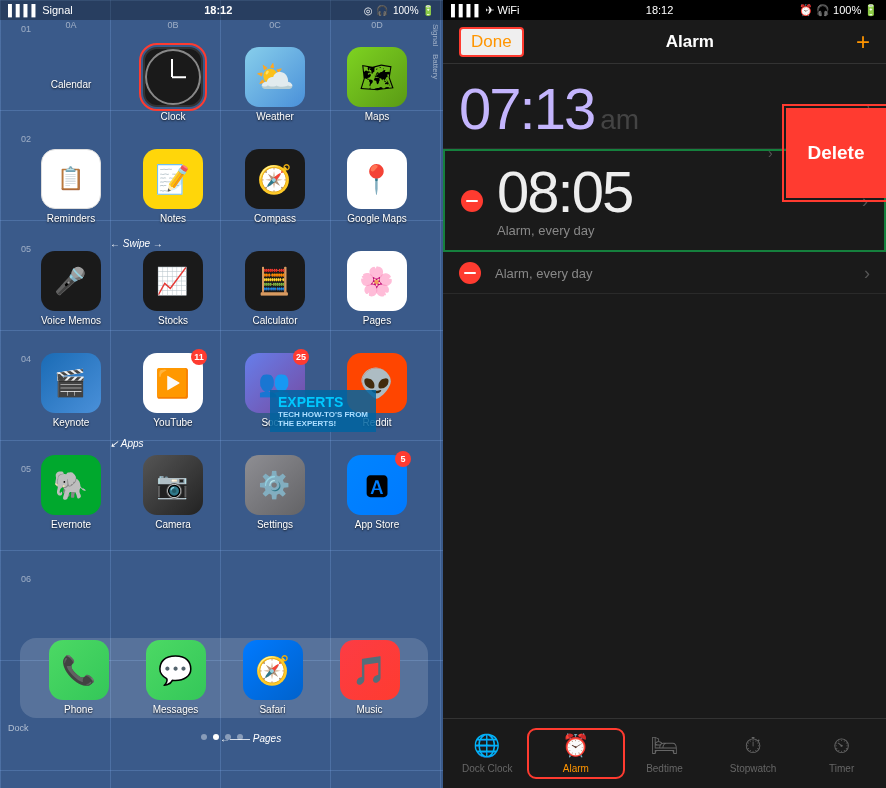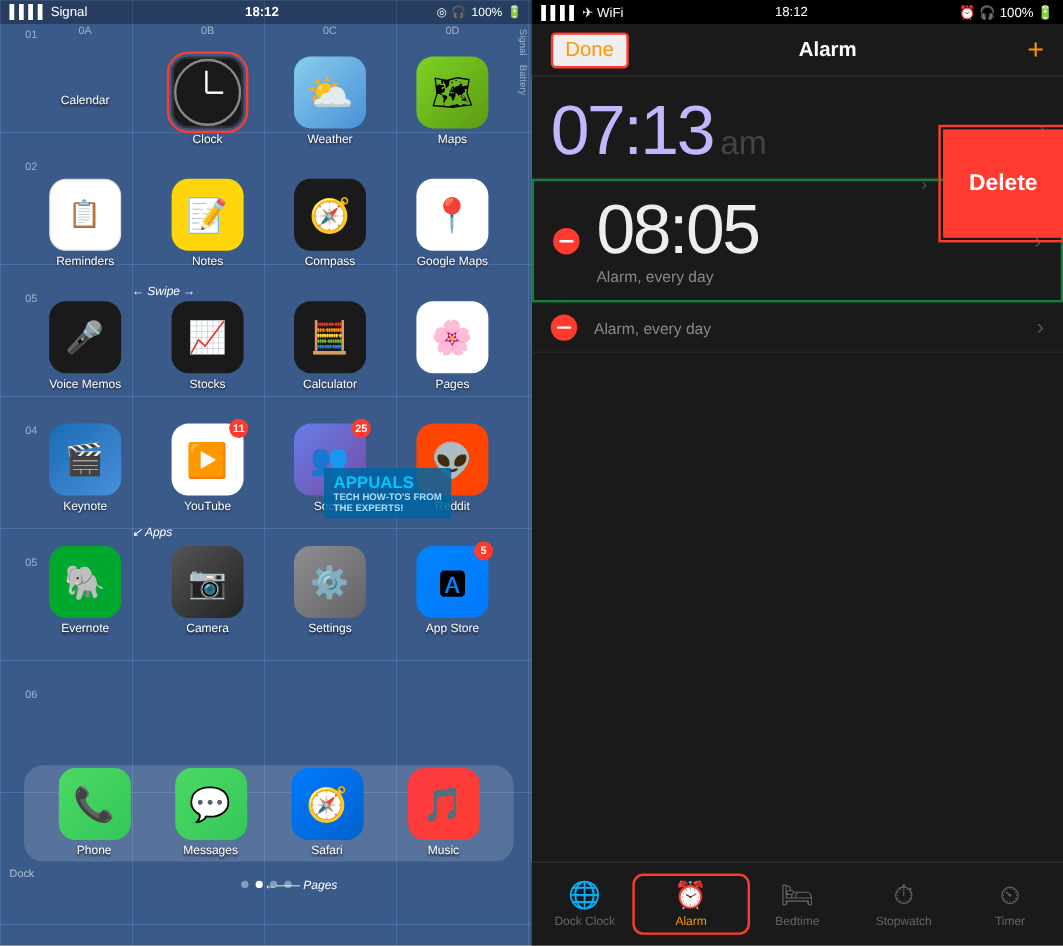--- a/index.html
+++ b/index.html
@@ -645,21 +645,21 @@
     </div>
   </div>
 
   <div class="dock-label">Dock</div>
 
   <div class="swipe-annotation" style="top: 238px; left: 110px;">← Swipe →</div>
   <div class="swipe-annotation" style="top: 438px; left: 110px;">↙ Apps</div>
   <div class="swipe-annotation" style="bottom: 44px; left: 220px;">←—— Pages</div>
 
   <div class="watermark">
-    <div>APPUALS</div>
+    <div>EXPERTS</div>
     <div class="watermark-sub">TECH HOW-TO'S FROM<br>THE EXPERTS!</div>
   </div>
 
 </div>
 
 <div class="right-panel">
 
   <div class="status-bar-right">
     <div>▌▌▌▌ ✈ WiFi</div>
     <div>18:12</div>

